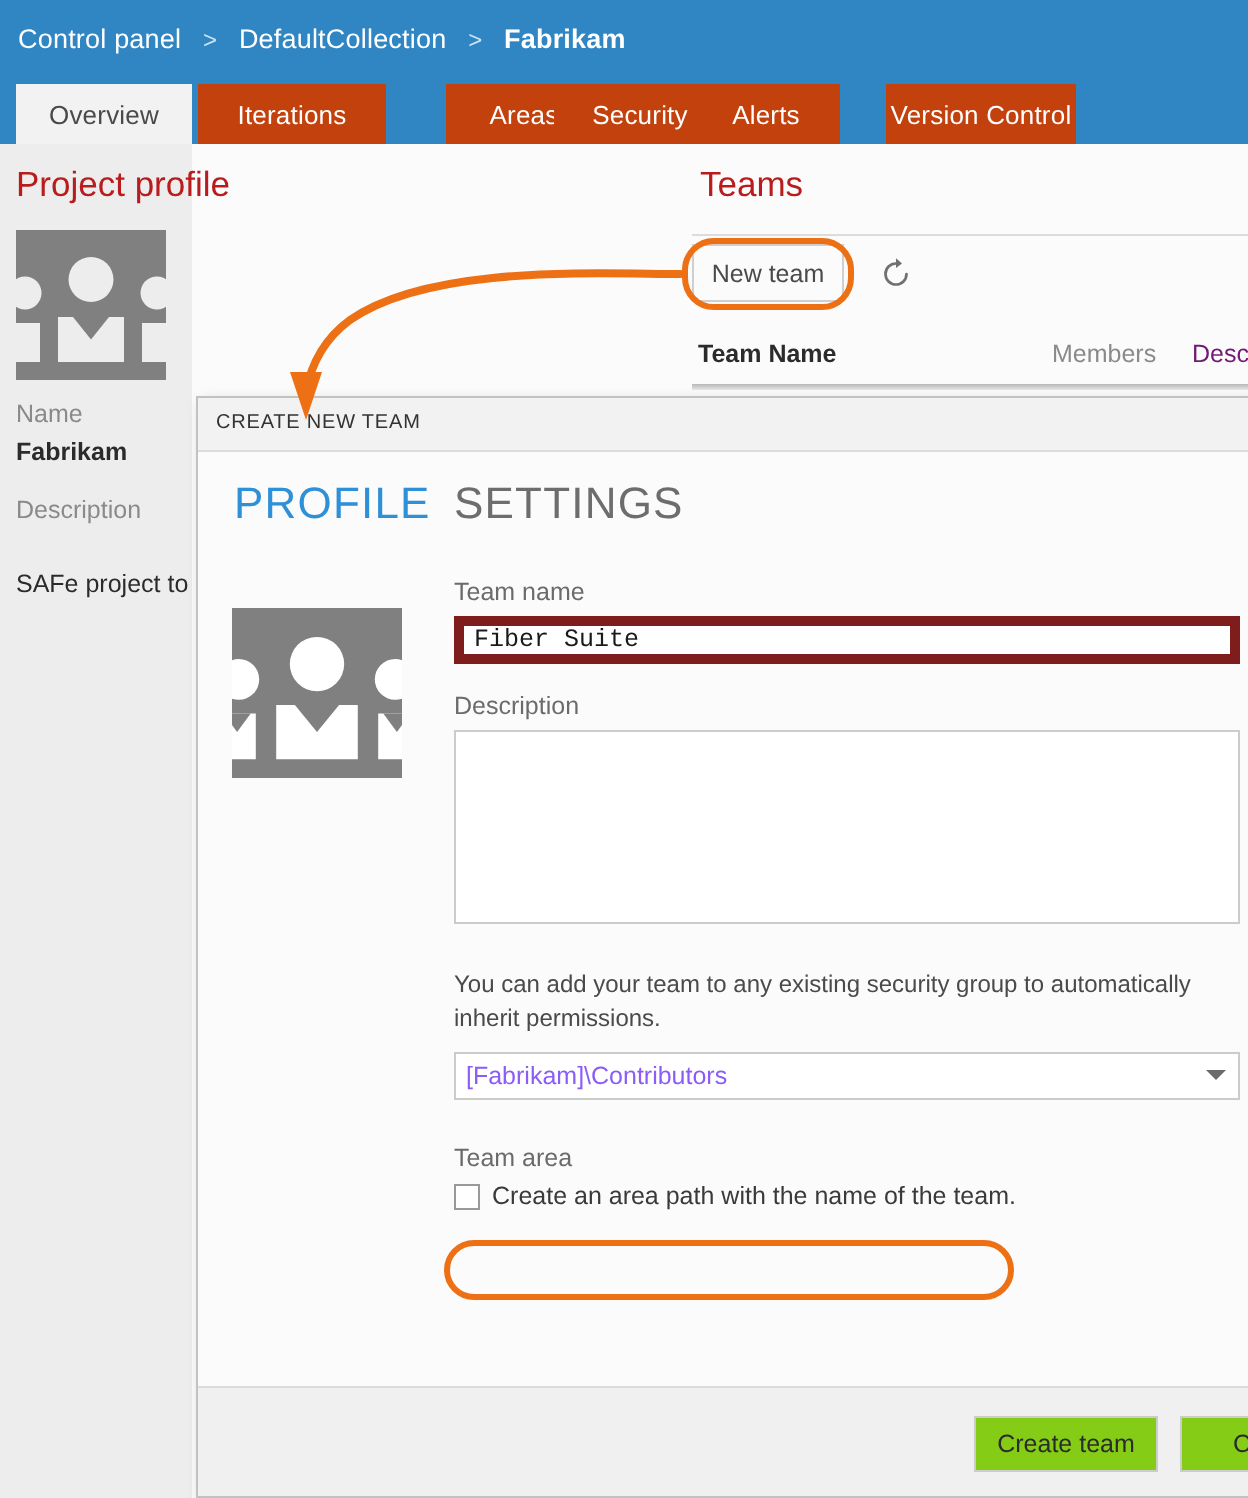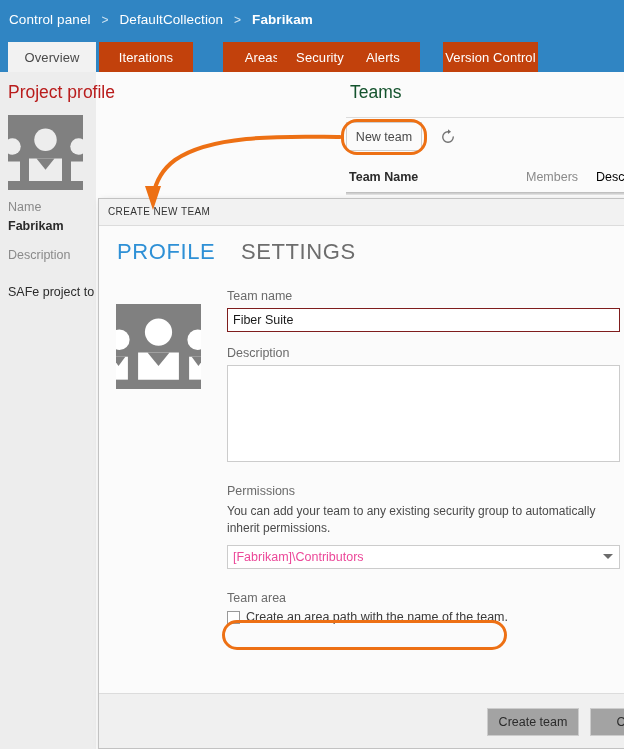--- a/index.html
+++ b/index.html
@@ -119,21 +119,21 @@
   #name-label   { top: 200px; }
   #name-value   { top: 219px; font-weight: bold; }
   #desc-label   { top: 248px; }
   #desc-value   { top: 285px; }
 
   
   .teams-title {
     position: absolute;
     left: 350px; top: 82px;
     font-size: 17.5px;
-    color: #14532d;
+    color: #b91c1c;
   }
   .teams-toolbar-rule {
     position: absolute;
     left: 346px; top: 117px;
     width: 278px; height: 1px;
     background: #dcdcdc;
   }
   .new-team-button {
     position: absolute;
     left: 346px; top: 122px;
@@ -170,21 +170,21 @@
   .col-members {
     position: absolute;
     left: 180px; top: 0;
     font-size: 12.5px;
     color: #8a8a8a;
   }
   .col-desc {
     position: absolute;
     left: 250px; top: 0;
     font-size: 12.5px;
-    color: #000000;
+    color: #701a75;
   }
   .teams-head-rule {
     position: absolute;
     left: 346px; top: 192px;
     width: 278px; height: 3px;
     background: linear-gradient(to bottom, #b8b8b8, #e8e8e8);
   }
 
   
   .annotation-layer {
@@ -237,21 +237,21 @@
     width: 100%; height: 52px;
   }
   .dlg-tab {
     position: absolute;
     top: 12px;
     font-size: 22px;
     font-weight: 300;
     letter-spacing: 0.6px;
   }
   #dlg-tab-profile  { left: 18px;  color: #2e90d6; }
-  #dlg-tab-settings { left: 142px; color: #6d6d6d; }
+  #dlg-tab-settings { left: 128px; color: #6d6d6d; }
 
   .dialog-body {
     position: absolute;
     left: 0; top: 80px;
     width: 100%;
     bottom: 55px;
     background: #fbfbfb;
   }
 
   .team-avatar-big {
@@ -268,23 +268,23 @@
   }
   .field-label {
     font-size: 12.5px;
     color: #6b6b6b;
     margin-bottom: 5px;
   }
   .text-input {
     width: 100%;
     height: 24px;
     box-sizing: border-box;
-    border: 1px solid #7f1d1d;
+    border: 5px solid #7f1d1d;
     background: #ffffff;
-    font-family: Liberation Sans, sans-serif;
+    font-family: Liberation Mono, monospace;
     font-size: 12.5px;
     color: #1a1a1a;
     padding: 0 5px;
     outline: none;
   }
   .textarea-input {
     width: 100%;
     height: 97px;
     box-sizing: border-box;
     border: 1px solid #cccccc;
@@ -310,21 +310,21 @@
     width: 100%;
     height: 24px;
   }
   .select-box {
     width: 100%;
     height: 24px;
     box-sizing: border-box;
     border: 1px solid #cccccc;
     background: #ffffff;
     font-size: 12.5px;
-    color: #ec4899;
+    color: #8b5cf6;
     padding: 0 24px 0 5px;
     line-height: 22px;
     white-space: nowrap;
     overflow: hidden;
   }
   .select-arrow {
     position: absolute;
     right: 7px; top: 9px;
     width: 0; height: 0;
     border-left: 5px solid transparent;
@@ -354,21 +354,21 @@
     left: 0; bottom: 0;
     width: 100%; height: 55px;
     background: #f0f0f0;
     border-top: 1px solid #dcdcdc;
     box-sizing: border-box;
   }
   .footer-btn {
     position: absolute;
     top: 14px;
     height: 28px;
-    background: #a3a3a3;
+    background: #84cc16;
     border: 1px solid #cccccc;
     box-sizing: border-box;
     font-family: "Liberation Sans", sans-serif;
     font-size: 12.5px;
     color: #2b2b2b;
     display: flex;
     align-items: center;
     justify-content: center;
     white-space: nowrap;
   }
@@ -473,21 +473,20 @@
         <div class="field-label">Team name</div>
         <input class="text-input" type="text" value="Fiber Suite" style="">
 
         <div class="spacer-14"></div>
 
         <div class="field-label">Description</div>
         <textarea class="textarea-input" placeholder="" style=""></textarea>
 
         <div class="spacer-22"></div>
 
-        <div class="field-label">Permissions</div>
         <div class="help-text">You can add your team to any existing security group to automatically inherit permissions.</div>
 
         <div class="select-wrap">
           <div class="select-box">[Fabrikam]\Contributors</div>
           <div class="select-arrow"></div>
         </div>
 
         <div class="spacer-22"></div>
 
         <div class="field-label">Team area</div>

